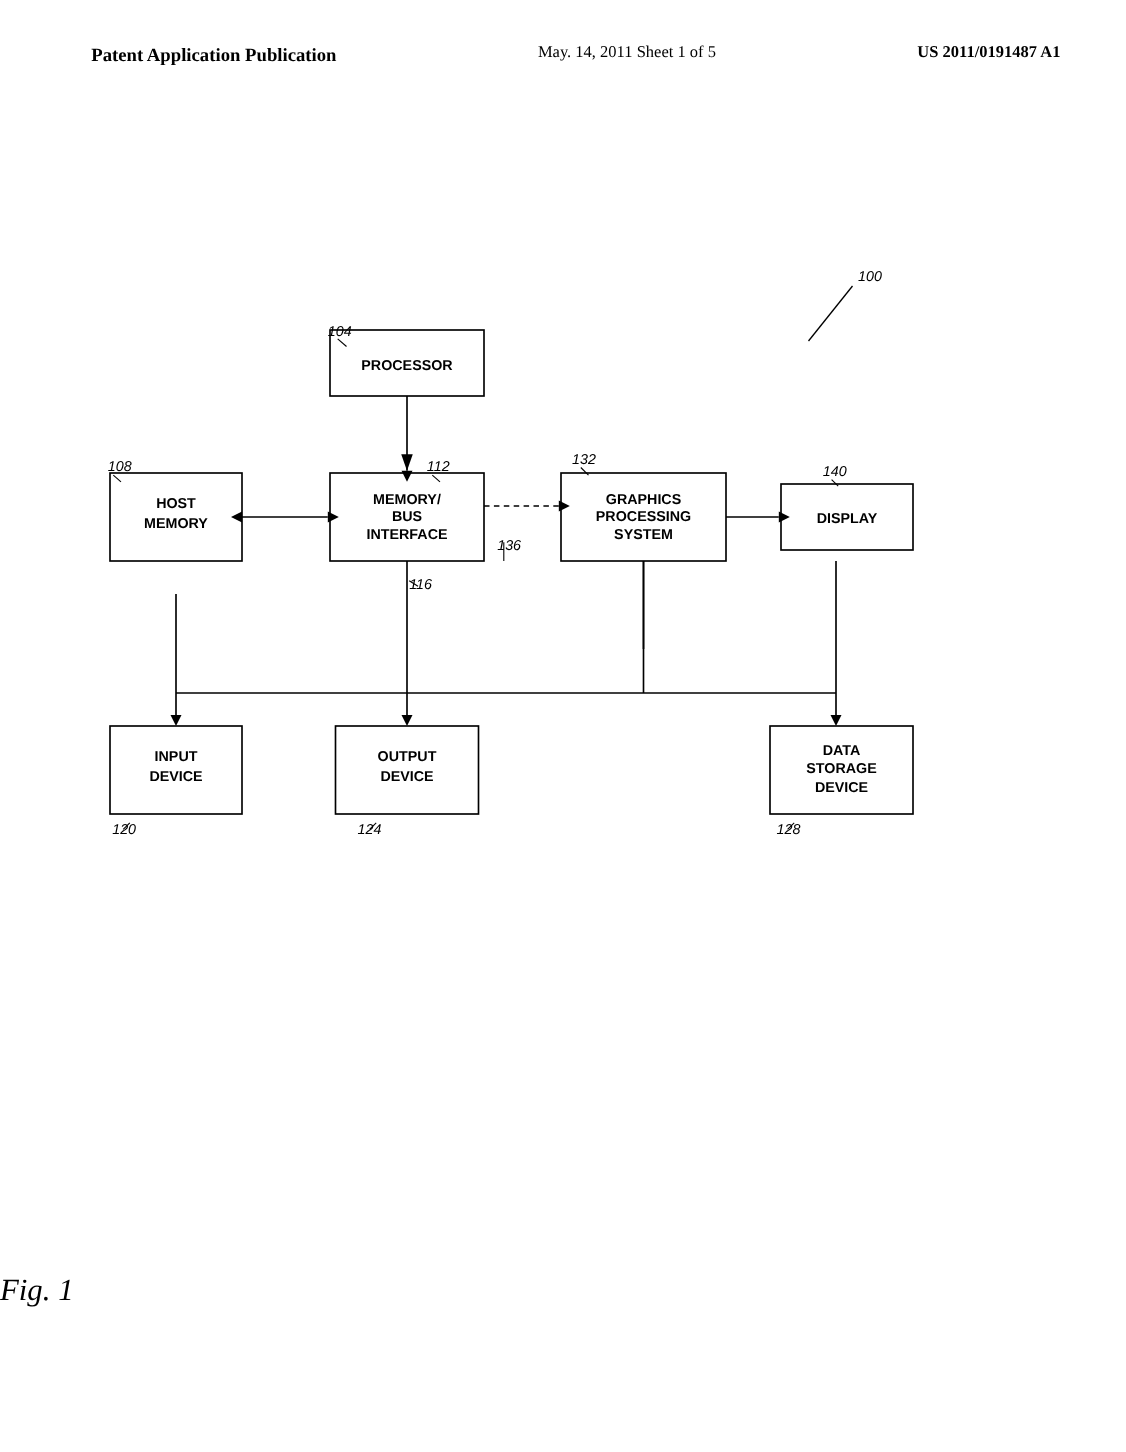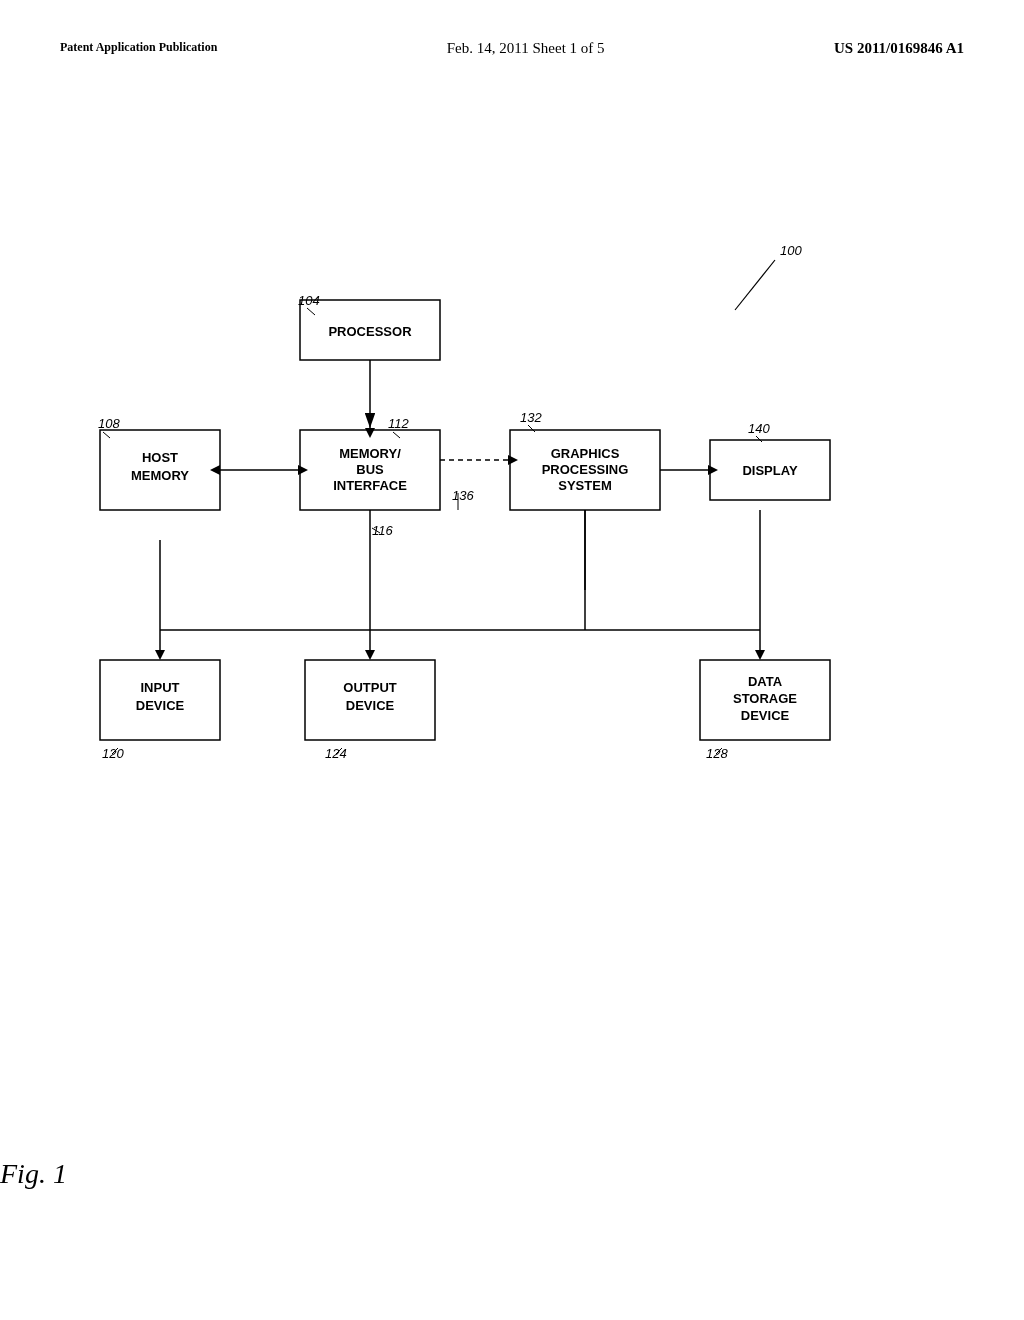--- a/index.html
+++ b/index.html
@@ -13,22 +13,23 @@
     }
 
     
     .header {
       display: flex;
       justify-content: space-between;
       align-items: flex-start;
       padding: 40px 60px 0 60px;
     }
     .header-left {
-      font-size: 12px;
+      font-size: 17px;
       font-weight: bold;
+      margin-left: 23px;
     }
     .header-center {
       font-size: 15px;
       text-align: center;
     }
     .header-right {
       font-size: 15px;
       font-weight: bold;
     }
 
@@ -58,22 +59,22 @@
       width: 100%;
       font-size: 28px;
       font-style: italic;
     }
   </style>
 </head>
 <body>
 
 <div class="header">
   <div class="header-left">Patent Application Publication</div>
-  <div class="header-center">Feb. 14, 2011   Sheet 1 of 5</div>
-  <div class="header-right">US 2011/0169846 A1</div>
+  <div class="header-center">May. 14, 2011   Sheet 1 of 5</div>
+  <div class="header-right">US 2011/0191487 A1</div>
 </div>
 
 <div class="diagram-area">
   <svg class="diagram-svg" viewBox="0 0 1024 700" xmlns="http://www.w3.org/2000/svg">
     <style>
       text { font-family: Arial, Helvetica, sans-serif; }
       .box-text { font-size: 13px; font-weight: bold; text-anchor: middle; }
       .ref-num { font-size: 13px; font-style: italic; fill: #000; }
       .box-rect { fill: white; stroke: black; stroke-width: 1.5; }
       .arrow-line { stroke: black; stroke-width: 1.5; fill: none; }

